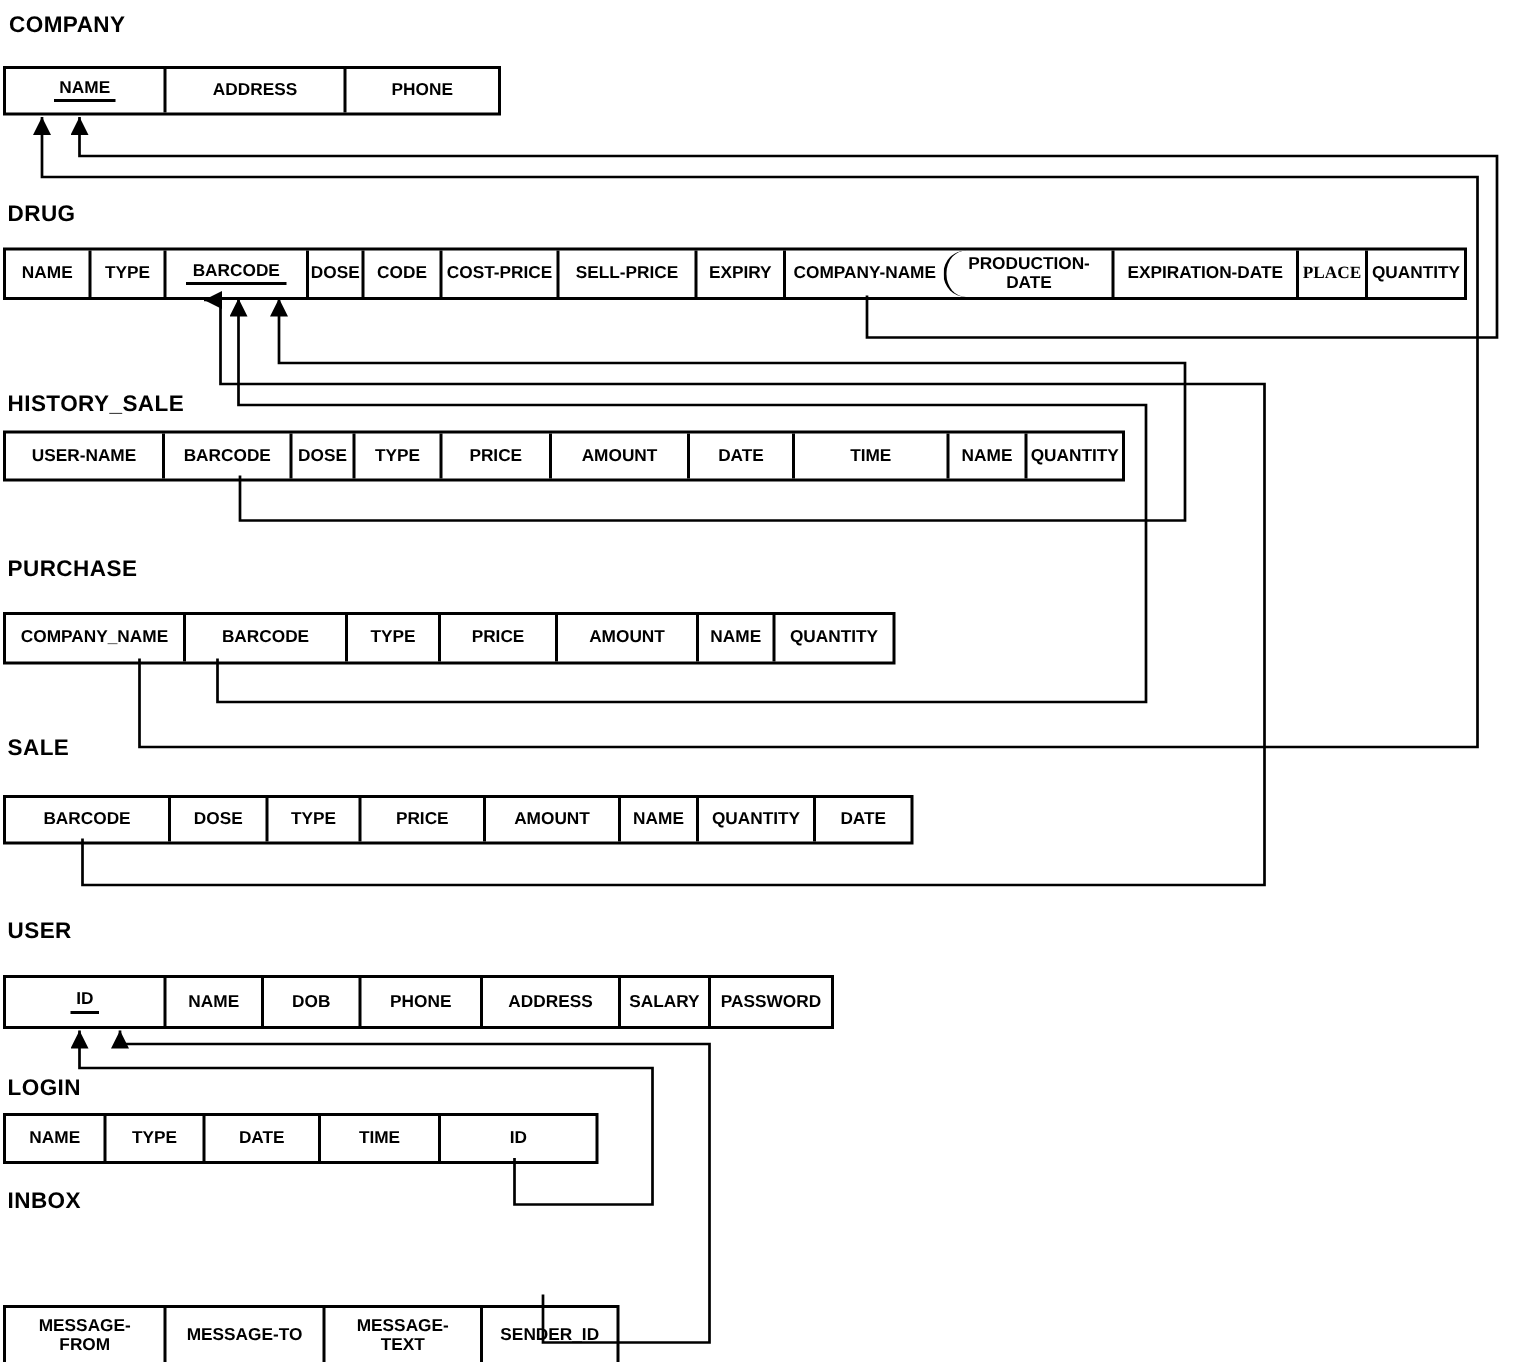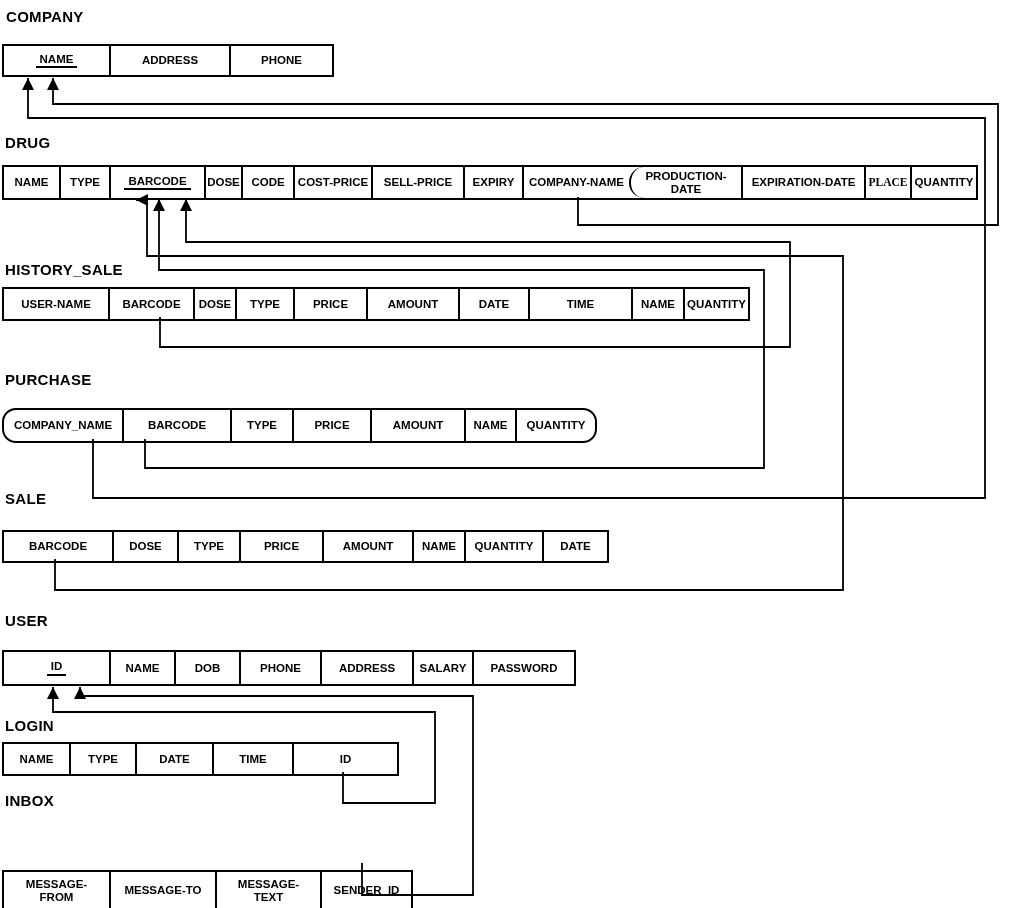--- a/index.html
+++ b/index.html
@@ -58,21 +58,21 @@
       <div class="cell" style="width: 42px;"><span>DOSE</span></div>
       <div class="cell" style="width: 58px;"><span>TYPE</span></div>
       <div class="cell" style="width: 73px;"><span>PRICE</span></div>
       <div class="cell" style="width: 92px;"><span>AMOUNT</span></div>
       <div class="cell" style="width: 70px;"><span>DATE</span></div>
       <div class="cell" style="width: 103px;"><span>TIME</span></div>
       <div class="cell" style="width: 52px;"><span>NAME</span></div>
       <div class="cell" style="width: 65px;"><span>QUANTITY</span></div>
     </div>
     <div class="tbl-label" style="left: 5px; top: 371px;">PURCHASE</div>
-    <div class="tbl-row" style="left: 2px; top: 408px; height: 31px; border-radius: 14px;">
+    <div class="tbl-row" style="left: 2px; top: 408px; height: 31px;">
       <div class="cell" style="width: 118px;"><span>COMPANY_NAME</span></div>
       <div class="cell" style="width: 108px;"><span>BARCODE</span></div>
       <div class="cell" style="width: 62px;"><span>TYPE</span></div>
       <div class="cell" style="width: 78px;"><span>PRICE</span></div>
       <div class="cell" style="width: 94px;"><span>AMOUNT</span></div>
       <div class="cell" style="width: 51px;"><span>NAME</span></div>
       <div class="cell" style="width: 80px;"><span>QUANTITY</span></div>
     </div>
     <div class="tbl-label" style="left: 5px; top: 490px;">SALE</div>
     <div class="tbl-row" style="left: 2px; top: 530px; height: 29px;">
@@ -86,21 +86,21 @@
       <div class="cell" style="width: 65px;"><span>DATE</span></div>
     </div>
     <div class="tbl-label" style="left: 5px; top: 612px;">USER</div>
     <div class="tbl-row" style="left: 2px; top: 650px; height: 32px;">
       <div class="cell" style="width: 105px;"><span class="key">ID</span></div>
       <div class="cell" style="width: 65px;"><span>NAME</span></div>
       <div class="cell" style="width: 65px;"><span>DOB</span></div>
       <div class="cell" style="width: 81px;"><span>PHONE</span></div>
       <div class="cell" style="width: 92px;"><span>ADDRESS</span></div>
       <div class="cell" style="width: 60px;"><span>SALARY</span></div>
-      <div class="cell" style="width: 102px;"><span>PASSWORD</span></div>
+      <div class="cell" style="width: 82px;"><span>PASSWORD</span></div>
     </div>
     <div class="tbl-label" style="left: 5px; top: 717px;">LOGIN</div>
     <div class="tbl-row" style="left: 2px; top: 742px; height: 30px;">
       <div class="cell" style="width: 65px;"><span>NAME</span></div>
       <div class="cell" style="width: 66px;"><span>TYPE</span></div>
       <div class="cell" style="width: 77px;"><span>DATE</span></div>
       <div class="cell" style="width: 80px;"><span>TIME</span></div>
       <div class="cell" style="width: 105px;"><span>ID</span></div>
     </div>
     <div class="tbl-label" style="left: 5px; top: 792px;">INBOX</div>

